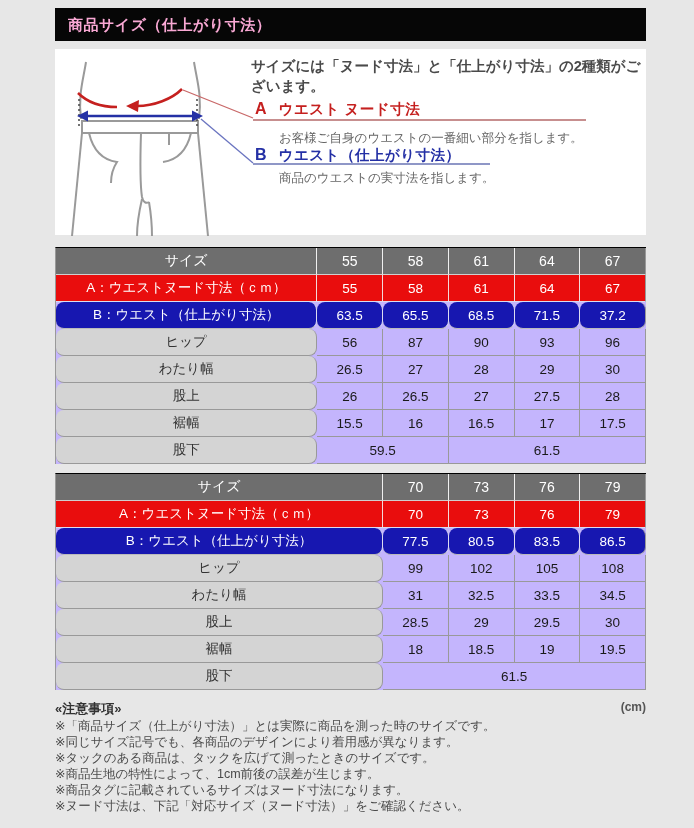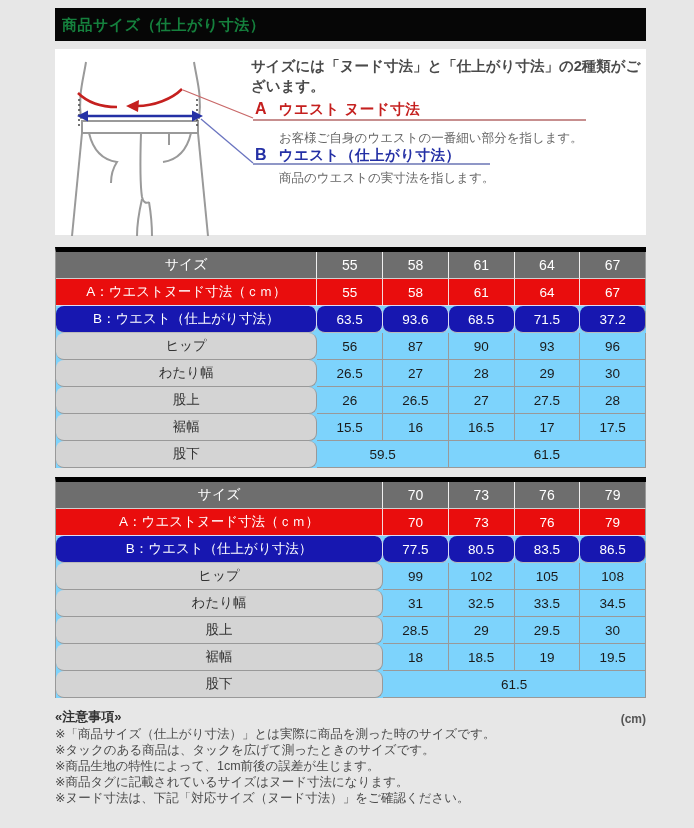--- a/index.html
+++ b/index.html
@@ -5,22 +5,22 @@
   html,body{margin:0;padding:0;}
   body{
     width:694px;height:828px;overflow:hidden;position:relative;
     background:#e7e7e7;
     font-family:"Liberation Sans","DejaVu Sans",sans-serif;
     -webkit-font-smoothing:antialiased;
   }
   .content{position:absolute;left:55px;top:0;width:591px;}
   
   .title-bar{
-    margin-top:8px;height:33px;background:#060606;color:#15803d;
-    font-size:15px;font-weight:bold;line-height:33px;padding-left:7px;
+    margin-top:8px;height:33px;background:#060606;color:#f9a8d4;
+    font-size:15px;font-weight:bold;line-height:33px;padding-left:13px;
     box-sizing:border-box;letter-spacing:.5px;
   }
   
   .illus-box{position:relative;margin-top:8px;height:186px;background:#ffffff;}
   .illus-svg{position:absolute;left:0;top:0;width:591px;height:189px;}
   .illus-intro{
     position:absolute;left:196px;top:7px;width:400px;
     font-size:14.5px;font-weight:bold;color:#4a4a4a;line-height:20px;
   }
   .ab-heading{position:absolute;left:200px;display:flex;align-items:baseline;gap:12px;font-weight:bold;}
@@ -28,40 +28,40 @@
   .ab-heading .label{font-size:14.5px;letter-spacing:.5px;}
   .heading-a{top:51px;color:#c5201f;}
   .heading-b{top:97px;color:#2430a5;}
   .ab-desc{position:absolute;left:224px;font-size:12.5px;color:#666;}
   .desc-a{top:81px;}
   .desc-b{top:121px;}
   .tag-note{position:absolute;left:196px;top:161px;font-size:12.5px;color:#555;}
   
   table.size-table{
     width:591px;border-collapse:separate;border-spacing:0;table-layout:fixed;
-    border-top:5px solid #000000;border-left:1px solid #999;
-    background:#7dd3fc;
+    border-top:1px solid #000000;border-left:1px solid #999;
+    background:#c4b5fd;
   }
   .t1{margin-top:12px;}
   .t2{margin-top:9px;}
   table.size-table td{
     height:26px;text-align:center;vertical-align:middle;
     font-size:13.5px;color:#1a1a1a;
     border-right:1px solid #999;border-bottom:1px solid #999;
     padding:0;overflow:hidden;
   }
   tr.row-header td{background:#6e6e6e;color:#fff;font-size:14px;border-right-color:#f0f0f0;border-bottom-color:#cfcfcf;}
   tr.row-red td{background:#e90d0d;color:#fff;border-right-color:#f3dada;border-bottom-color:#dcdcf0;}
   tr.row-blue td{background:#1717b0;color:#fff;border-right-color:#dcdcf2;border-bottom-color:#bbb;border-radius:8px;}
   tr.row-plain td.label-cell{background:#d4d4d4;color:#333;border-radius:8px;}
   tr.row-header td:last-child,tr.row-red td:last-child,tr.row-blue td:last-child,
   tr.row-plain td:last-child{border-right-color:#999;}
   
   .notes{margin-top:10px;}
-  .notes-head-row{display:flex;justify-content:space-between;align-items:flex-end;}
+  .notes-head-row{display:flex;justify-content:space-between;align-items:flex-start;}
   .notes-heading{font-size:13px;font-weight:bold;color:#333;}
   .unit-note{font-size:12px;color:#555;font-weight:bold;}
   .note-line{font-size:12.5px;color:#4a4a4a;line-height:16px;}
 </style>
 </head>
 <body>
 
 <div class="content">
 
   <div class="title-bar">
@@ -142,21 +142,21 @@
           <td class="label-cell">A：ウエストヌード寸法（ｃｍ）</td>
           <td class="value-cell">55</td>
           <td class="value-cell">58</td>
           <td class="value-cell">61</td>
           <td class="value-cell">64</td>
           <td class="value-cell">67</td>
         </tr>
         <tr class="row-blue">
           <td class="label-cell">B：ウエスト（仕上がり寸法）</td>
           <td class="value-cell">63.5</td>
-          <td class="value-cell">93.6</td>
+          <td class="value-cell">65.5</td>
           <td class="value-cell">68.5</td>
           <td class="value-cell">71.5</td>
           <td class="value-cell">37.2</td>
         </tr>
         <tr class="row-plain">
           <td class="label-cell">ヒップ</td>
           <td class="value-cell">56</td>
           <td class="value-cell">87</td>
           <td class="value-cell">90</td>
           <td class="value-cell">93</td>
@@ -257,19 +257,20 @@
         </tr>
       </tbody>
     </table>
 
   <div class="notes">
     <div class="notes-head-row">
       <span class="notes-heading">«注意事項»</span>
       <span class="unit-note">(cm)</span>
     </div>
     <div class="note-line">※「商品サイズ（仕上がり寸法）」とは実際に商品を測った時のサイズです。</div>
+    <div class="note-line">※同じサイズ記号でも、各商品のデザインにより着用感が異なります。</div>
     <div class="note-line">※タックのある商品は、タックを広げて測ったときのサイズです。</div>
     <div class="note-line">※商品生地の特性によって、1cm前後の誤差が生じます。</div>
     <div class="note-line">※商品タグに記載されているサイズはヌード寸法になります。</div>
     <div class="note-line">※ヌード寸法は、下記「対応サイズ（ヌード寸法）」をご確認ください。</div>
   </div>
 
 </div>
 
 </body></html>

